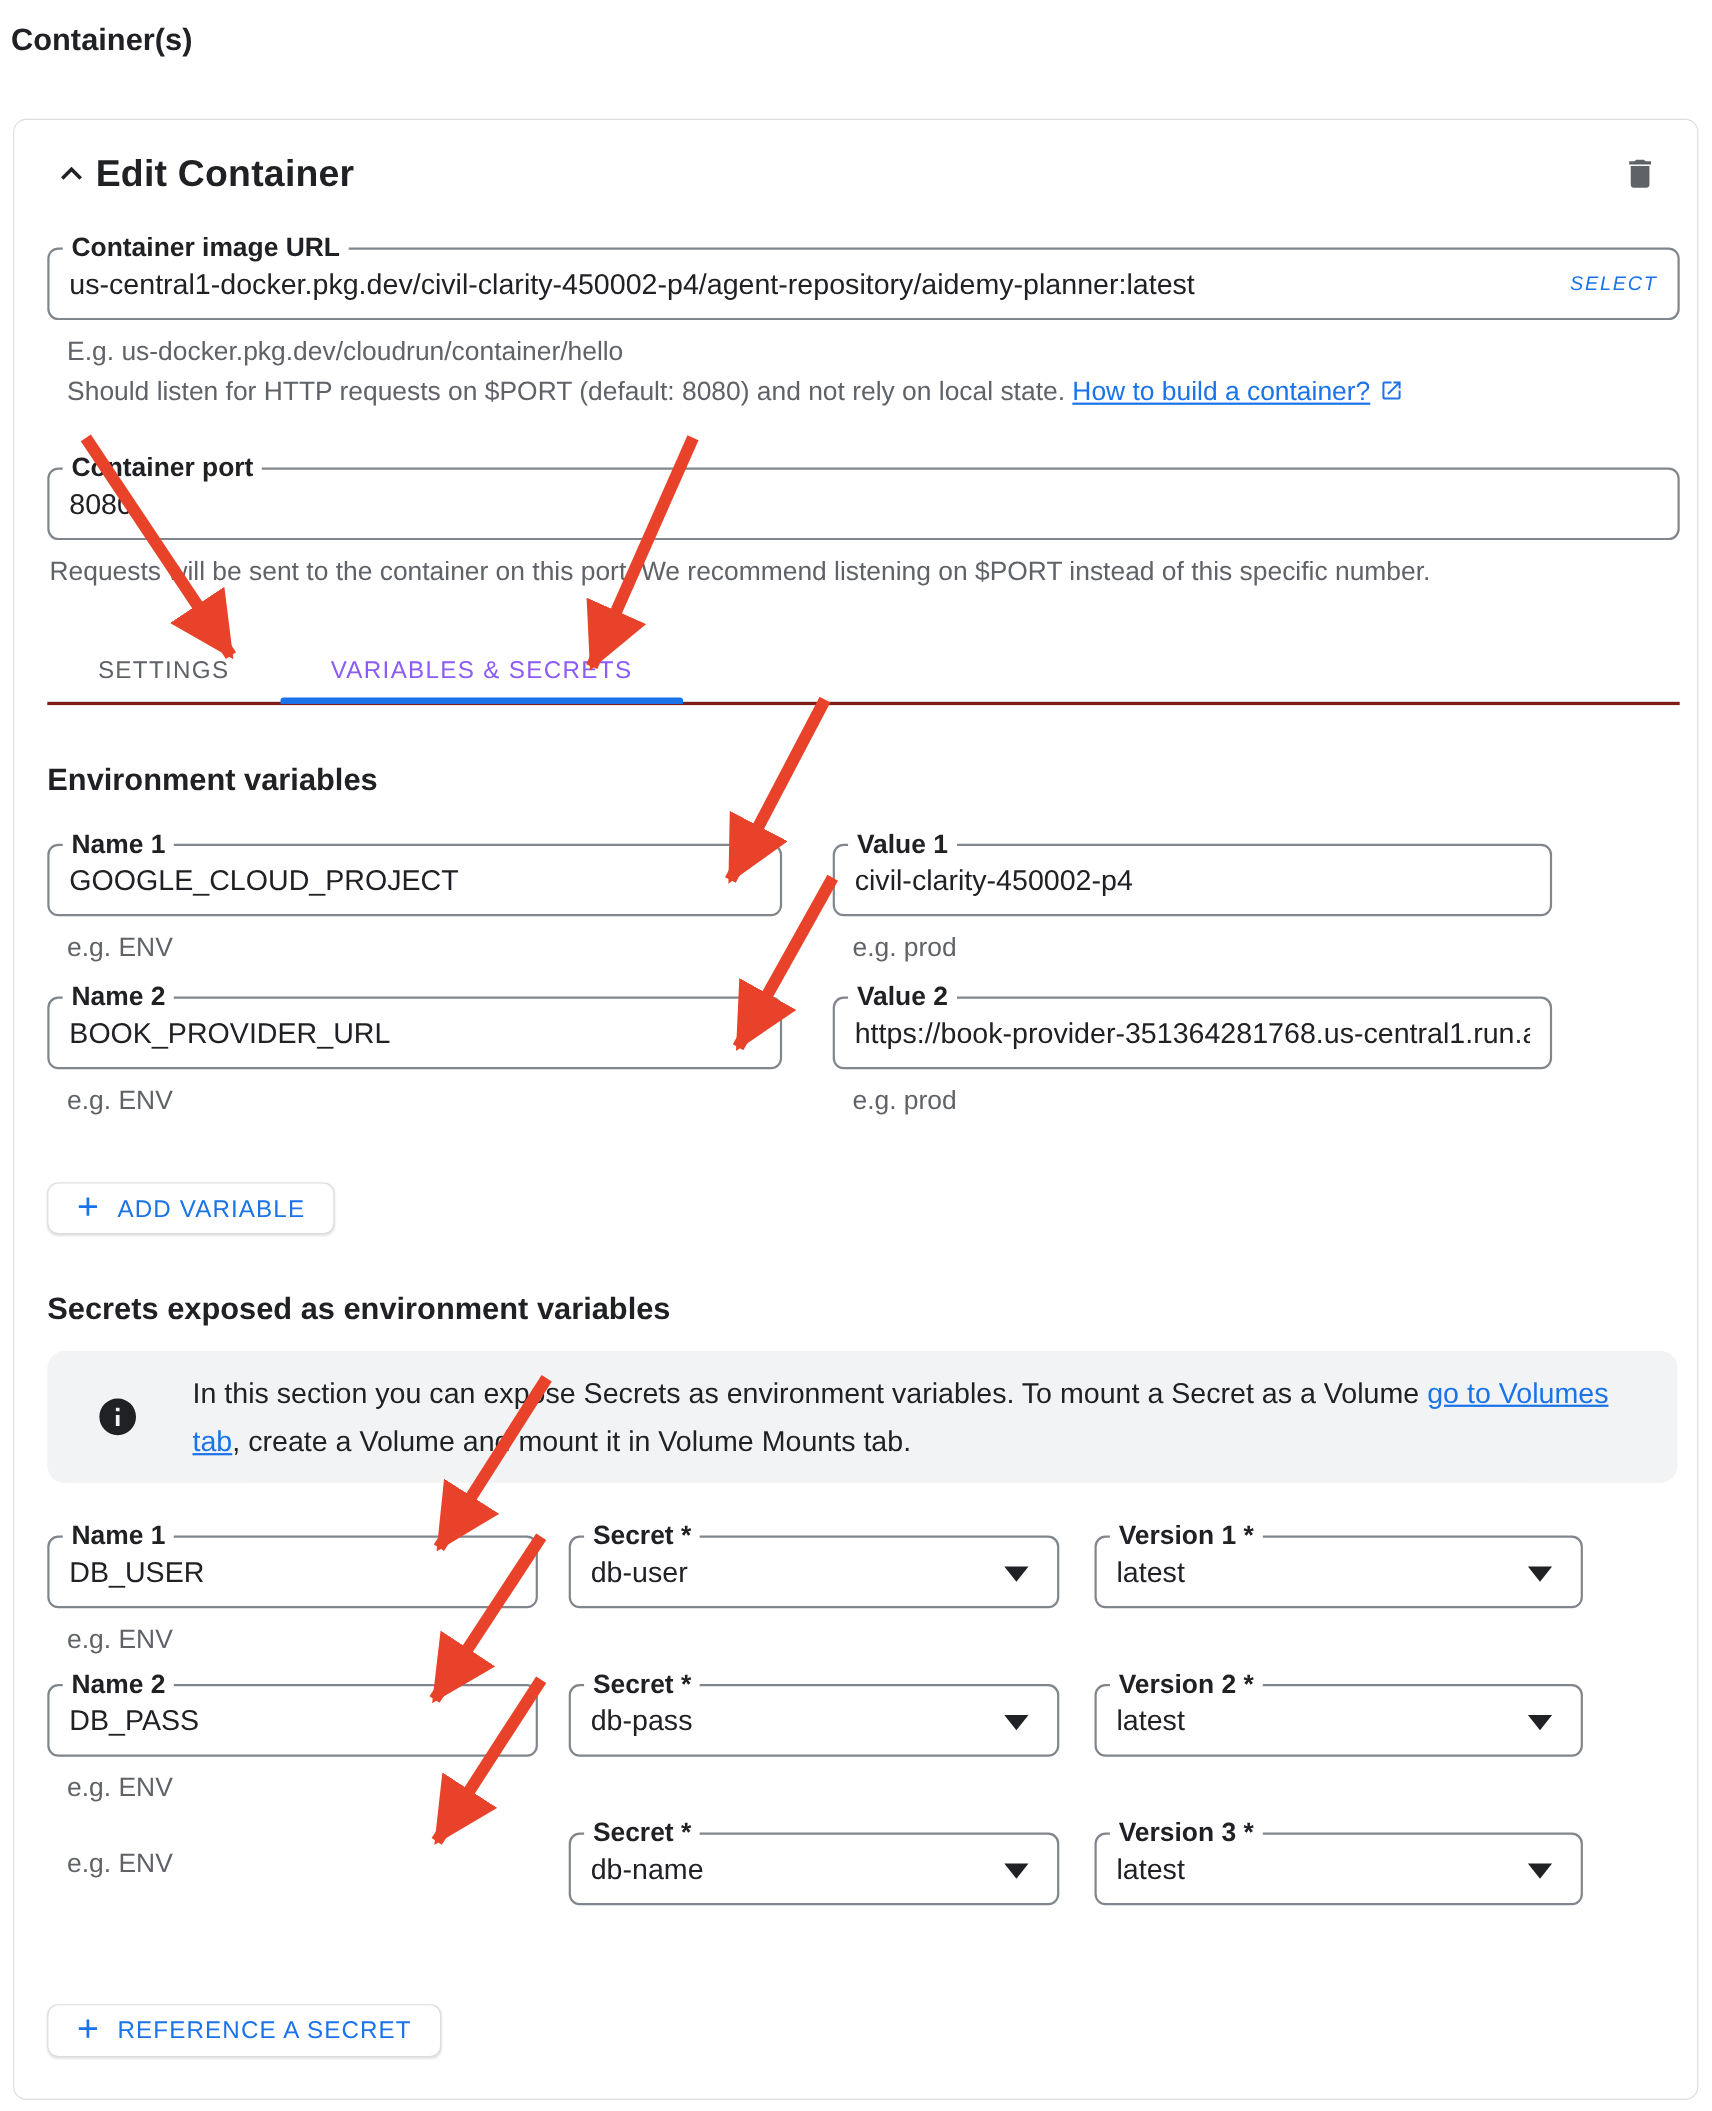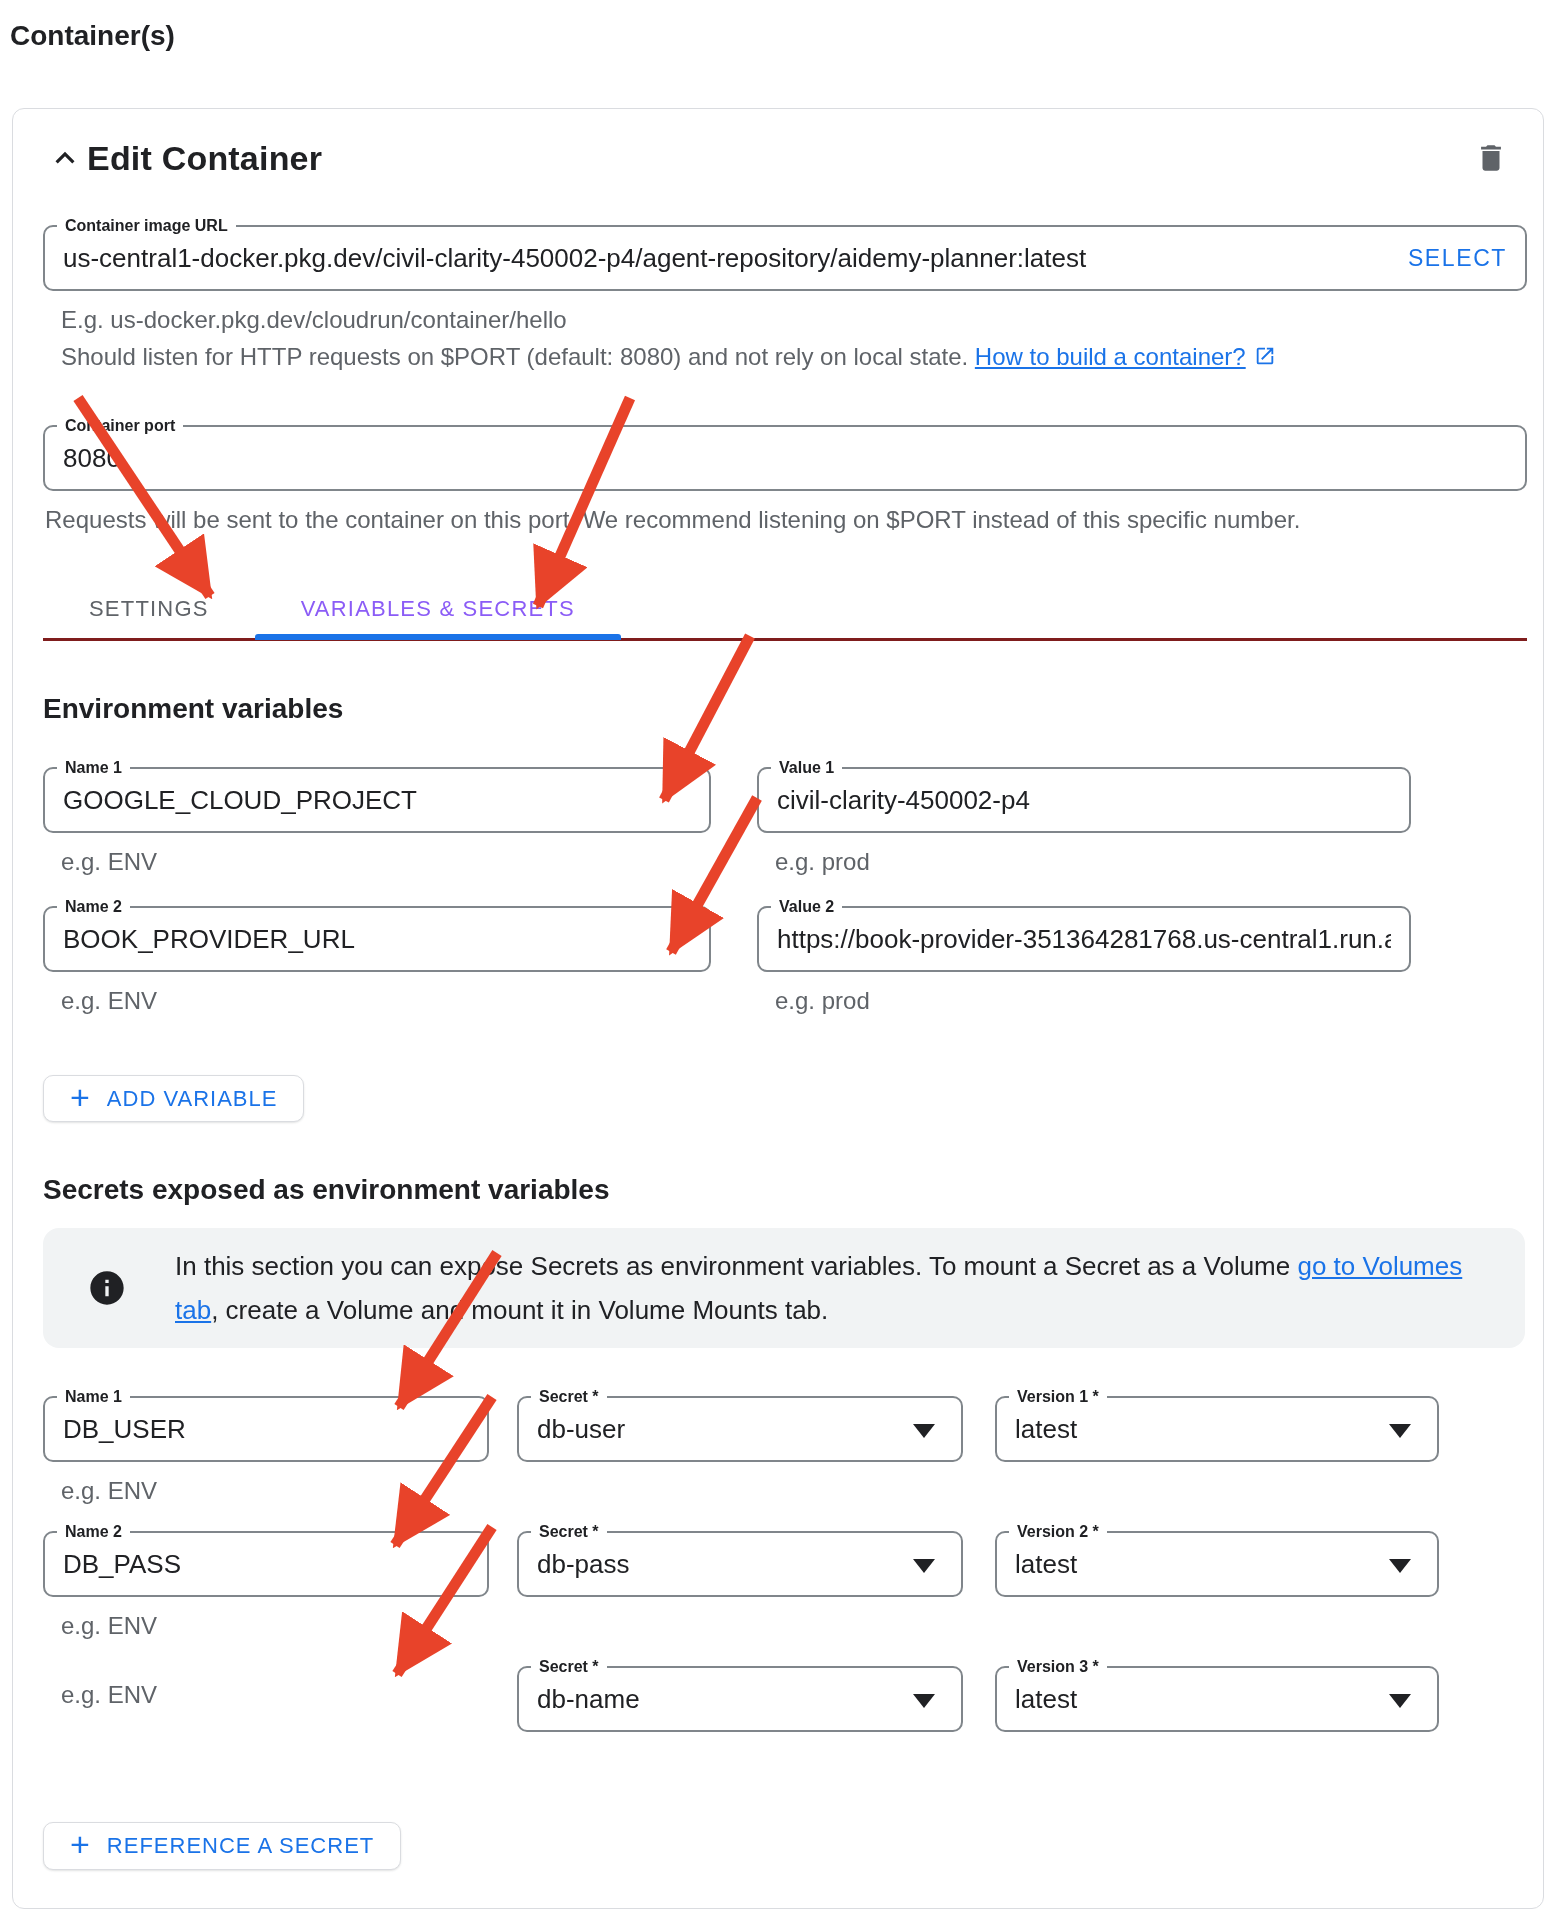--- a/index.html
+++ b/index.html
@@ -22,26 +22,26 @@
   .card-title { font-size:34px; font-weight:700; letter-spacing:0.2px; }
   .header-spacer { flex:1; }
   .trash-btn { width:44px; height:44px; margin-right:14px; display:flex; align-items:center; justify-content:center; cursor:pointer; }
 
   .ofield {
     position:relative; border:2px solid #80868b; border-radius:10px; height:66px;
     background:#fff; display:flex; align-items:center; padding:0 18px;
   }
   .flabel {
     position:absolute; top:-12px; left:12px; background:#fff; padding:0 8px;
-    font-size:16px; font-weight:700; line-height:22px; color:#202124; white-space:nowrap;
+    font-size:24px; font-weight:700; line-height:22px; color:#202124; white-space:nowrap;
   }
   .fvalue { font-size:26px; color:#202124; white-space:nowrap; overflow:hidden; flex:1; }
 
   .url-field { margin-top:44px; }
-  .select-btn { color:#1a73e8; font-size:23px; font-weight:500; letter-spacing:1.6px; margin-left:26px; flex:none; cursor:pointer; }
+  .select-btn { color:#1a73e8; font-size:18px; font-weight:500; letter-spacing:1.6px; margin-left:26px; flex:none; cursor:pointer;font-style:italic; }
 
   .helper { font-size:24px; color:#5f6368; margin:10px 0 0 18px; line-height:37px; }
   .helper .link { color:#1a73e8; text-decoration:underline; cursor:pointer; }
   .ext-icon { display:inline-block; width:22px; height:22px; margin-left:8px; vertical-align:-2px; }
 
   .port-field { margin-top:50px; }
   .port-helper { margin-left:2px; }
 
   .tabs { display:flex; border-bottom:3px solid #7f1d1d; margin-top:44px; }
   .tab { padding:0 46px; height:56px; line-height:54px; font-size:22px; font-weight:500; letter-spacing:1.2px; color:#5f6368; position:relative; cursor:pointer; white-space:nowrap; }

